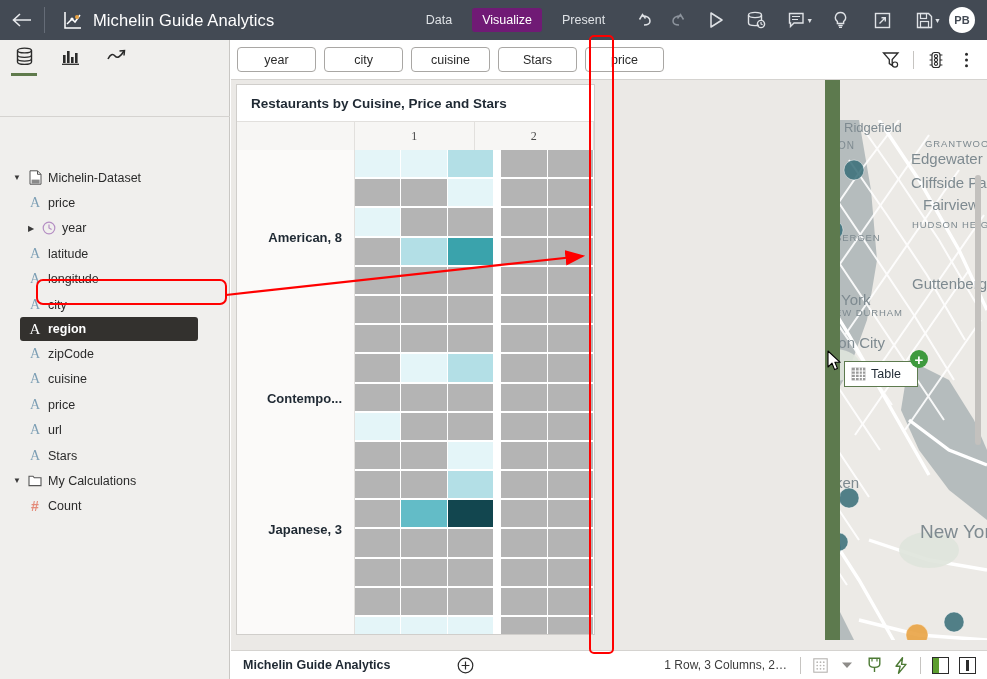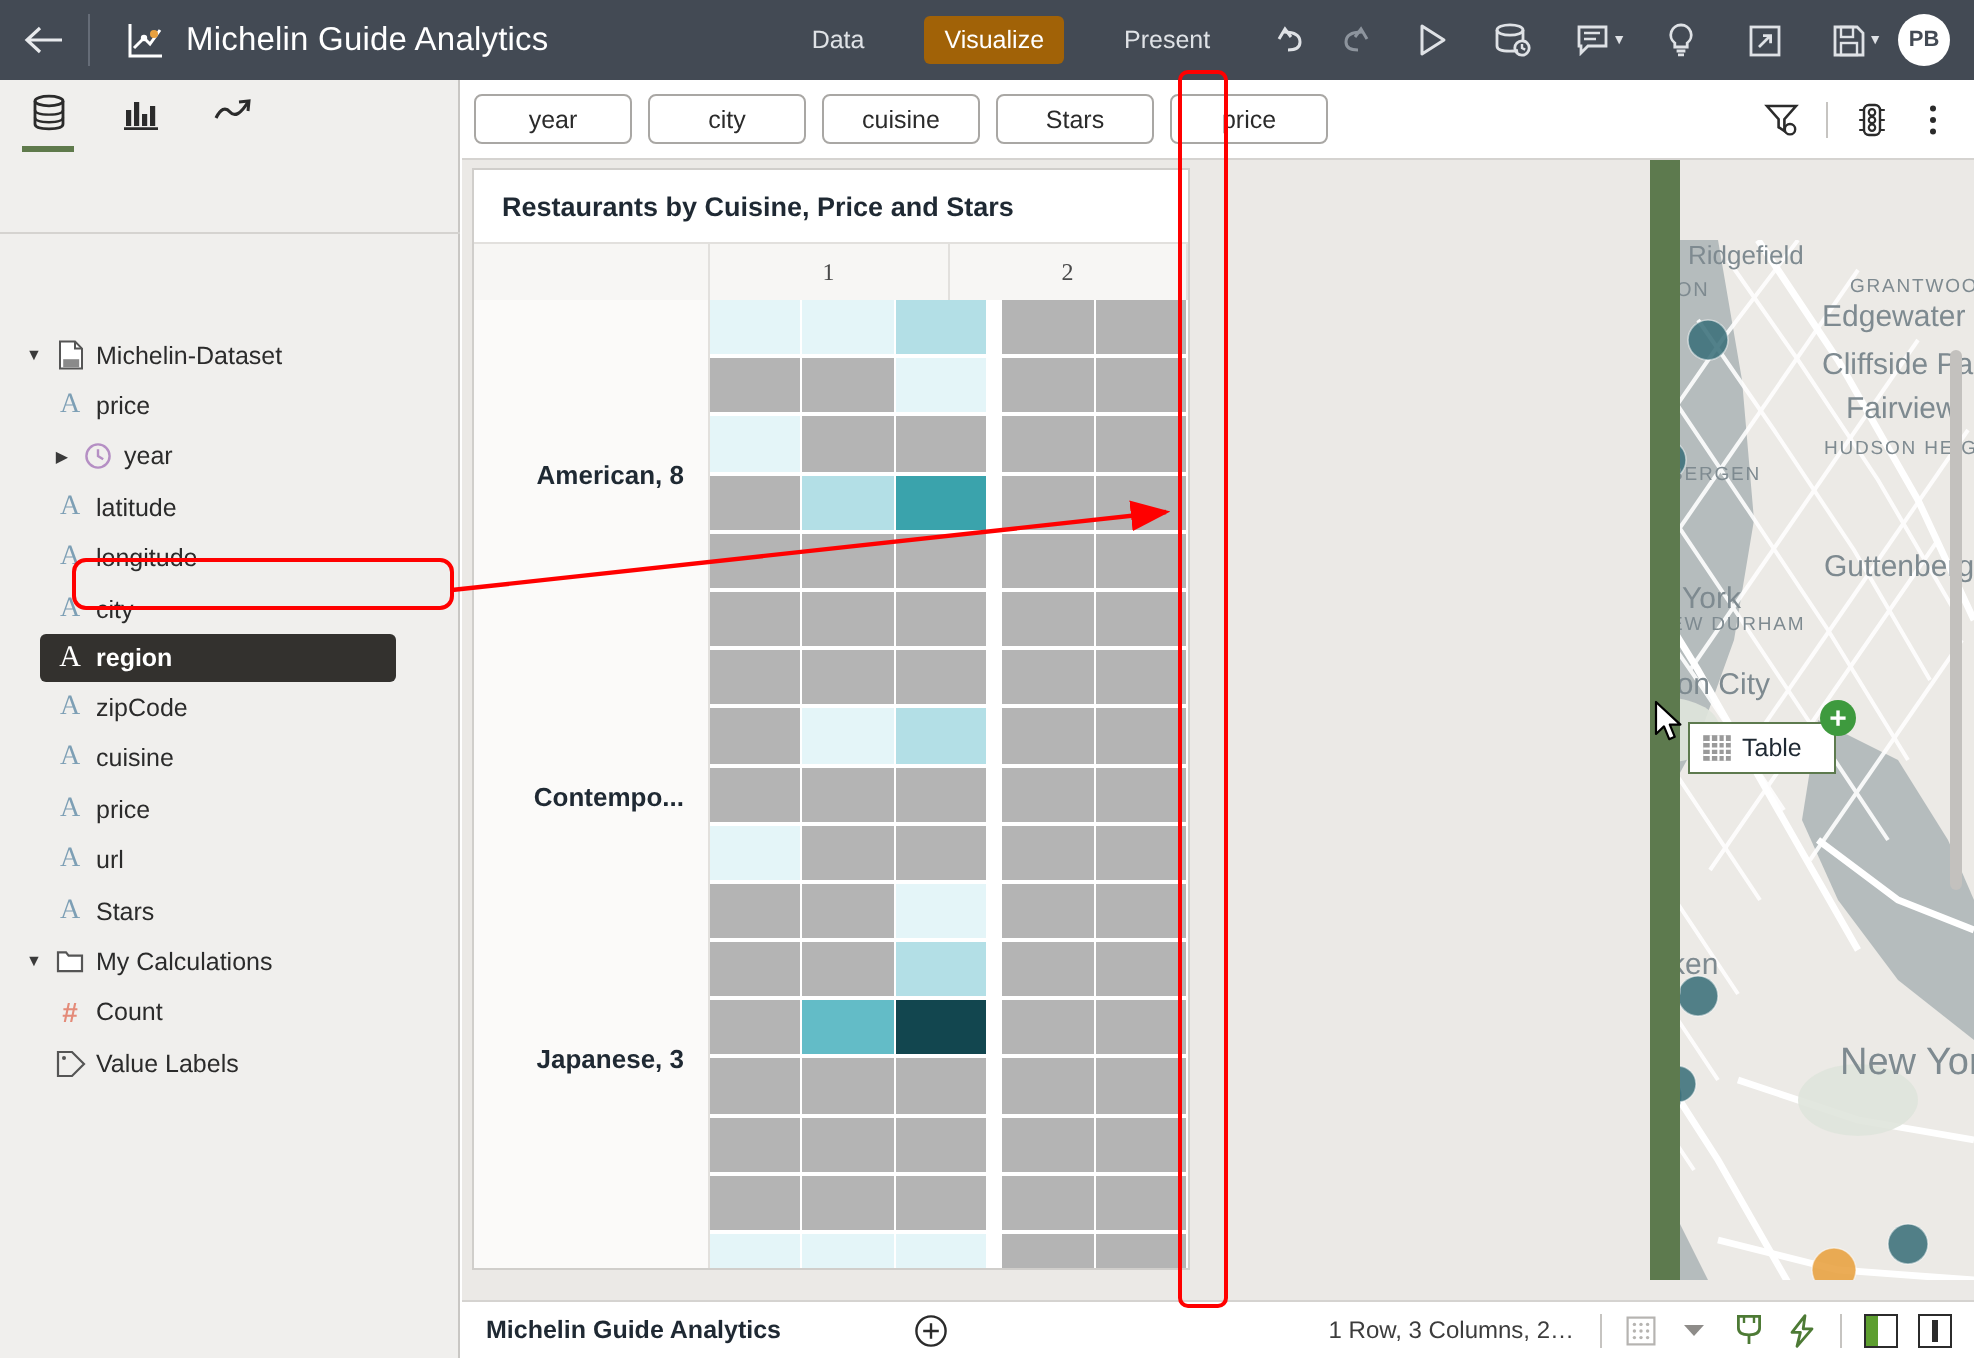--- a/index.html
+++ b/index.html
@@ -19,25 +19,25 @@
   .back-btn {
     width:44px; height:40px; display:flex; align-items:center; justify-content:center;
     color:#e8eaed; font-size:19px; cursor:pointer;
   }
   .tb-divider { width:1px; height:26px; background:#656c77; }
   .app-icon { margin-left:18px; display:flex; align-items:center; }
   .app-title {
     color:#ffffff; font-size:16.5px; margin-left:10px; letter-spacing:.1px;
   }
   .tb-spacer { flex: 1 1 auto; }
-  .tb-menu { display:flex; align-items:center; gap:20px; }
+  .tb-menu { display:flex; align-items:center; gap:10px; }
   .tb-item {
     color:#dfe2e6; font-size:12.5px; padding:5px 10px; border-radius:3px; cursor:pointer;
   }
-  .tb-item.active { background:#a16207; color:#fff; }
+  .tb-item.active { background:#701a75; color:#fff; }
   .tb-ico {
     width:30px; height:30px; display:flex; align-items:center; justify-content:center;
     cursor:pointer; color:#dfe2e6;
   }
   .tb-ico.dim { color:#8d949d; }
   .tb-caret { font-size:7px; margin-left:-5px; color:#dfe2e6; cursor:pointer; }
   .avatar {
     width:26px; height:26px; border-radius:50%; background:#fff; color:#434a54;
     font-size:11px; font-weight:bold; display:flex; align-items:center;
     justify-content:center; margin-right:12px; margin-left:8px; cursor:pointer;
@@ -401,30 +401,20 @@
         </svg>
       </div>
       <div class="tlabel">My Calculations</div>
     </div>
 
     <div class="trow ind1">
       <div class="ticon hashx">#</div>
       <div class="tlabel">Count</div>
     </div>
 
-    <div class="trow ind1b">
-      <div class="tw"></div>
-      <div class="ticon">
-        <svg width="15" height="14" viewBox="0 0 15 14">
-          <path d="M1 1 L8 1 L14 7 L8 13 L1 13 Z" stroke="#555" stroke-width="1.1" fill="none"></path>
-          <circle cx="4" cy="4" r="1" fill="#555"></circle>
-        </svg>
-      </div>
-      <div class="tlabel">Value Labels</div>
-    </div>
 
   </div>
 </div>
 
 <div class="ann-region"></div>
 
 <div class="main">
 
   <div class="chiprow">
     <div class="chip">year</div>

